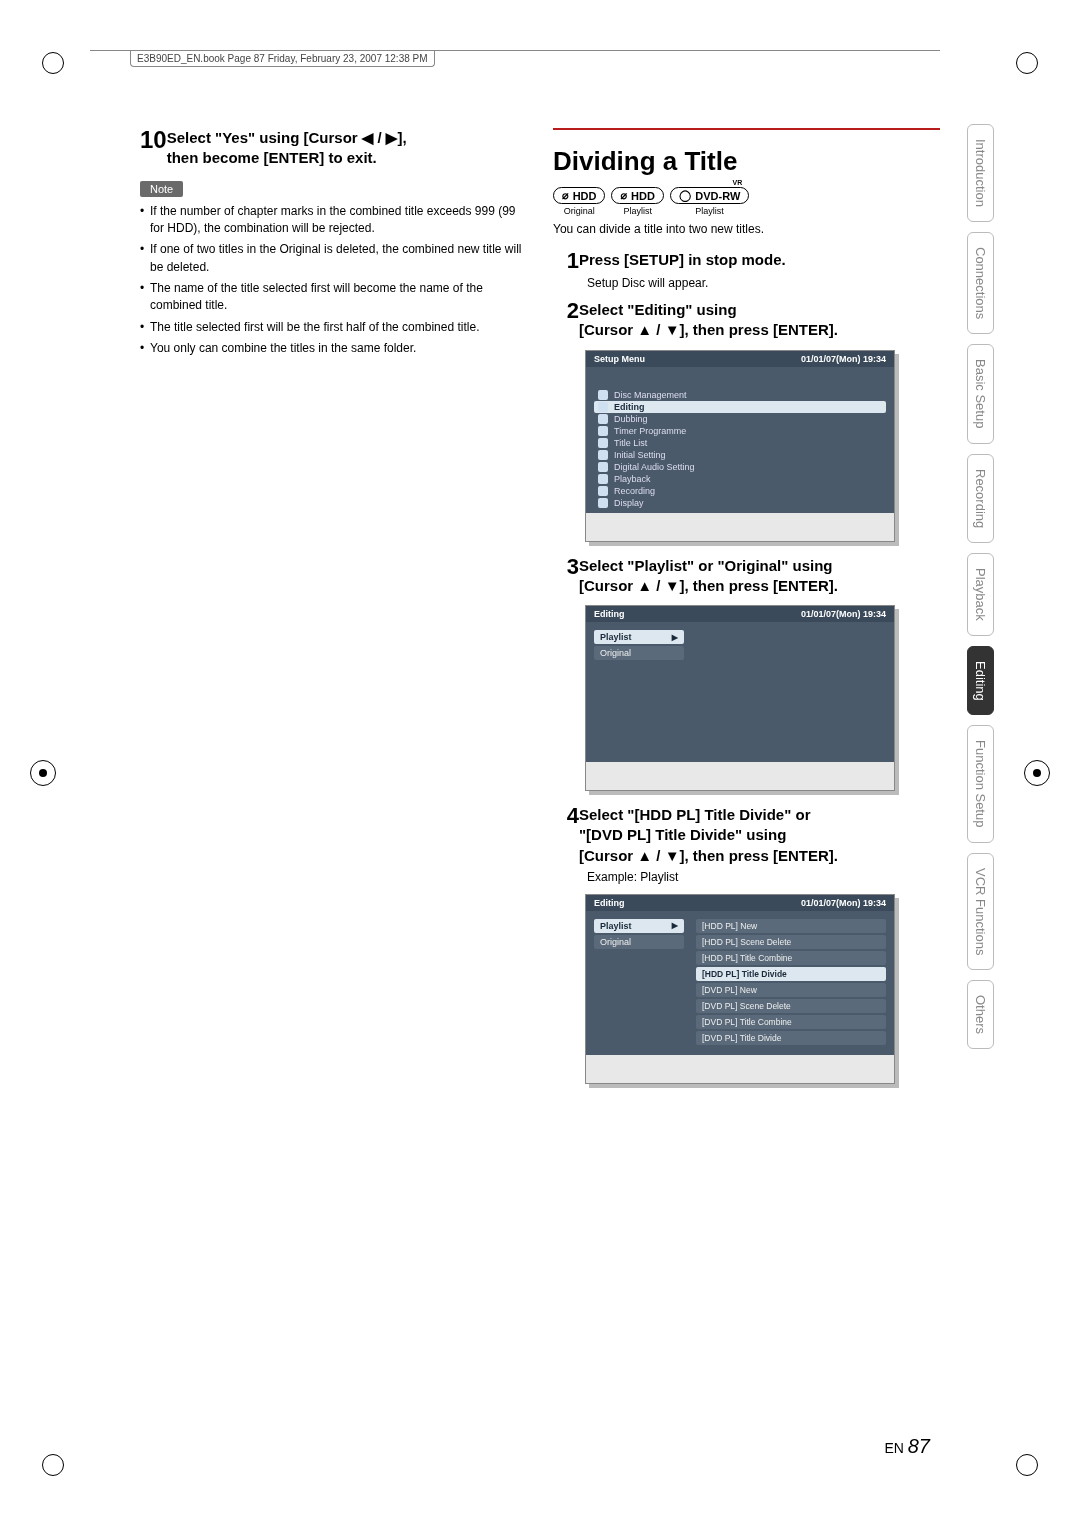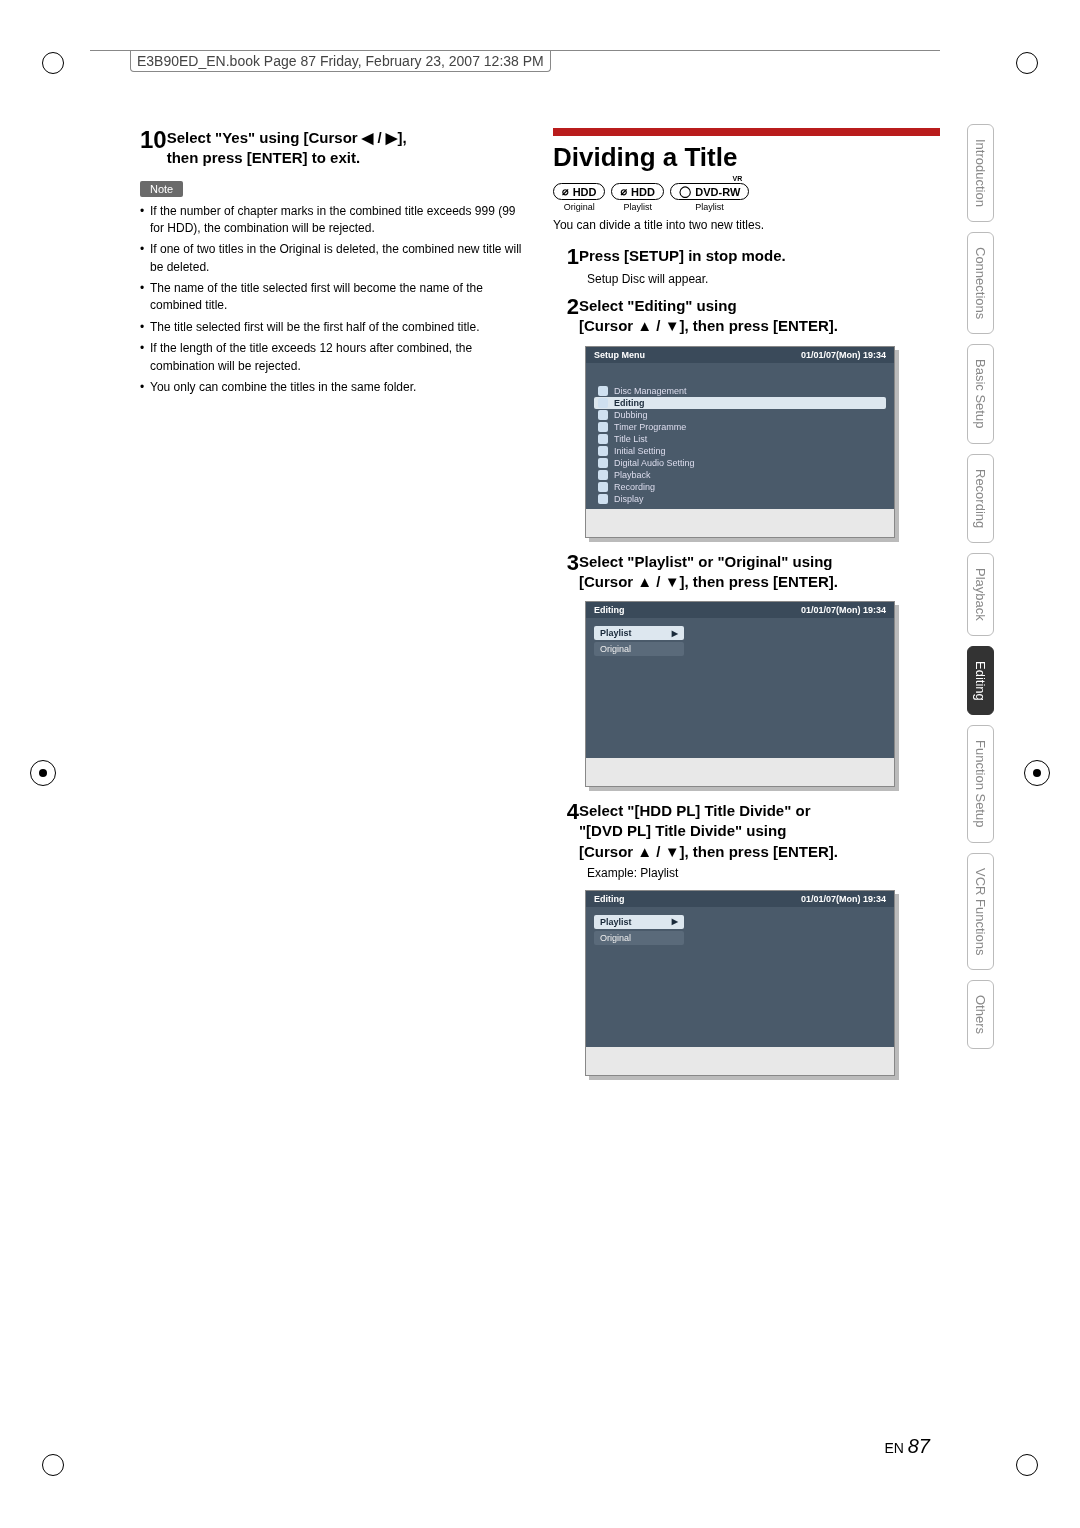--- a/index.html
+++ b/index.html
@@ -12,21 +12,21 @@
     color: #000;
   }
   .crop-circle { width: 22px; height: 22px; border: 1px solid #000; border-radius: 50%; position: absolute; }
   .page-container {
     position: absolute;
     left: 90px; right: 140px; top: 50px; bottom: 60px;
   }
   .header-bar {
     position: absolute;
     left: 0; top: 0; width: 100%; height: 22px;
-    font-size: 14px; color: #444;
+    font-size: 10px; color: #444;
     border-top: 1px solid #888;
   }
   .header-bar .hdr-inner {
     display: inline-block; border: 1px solid #888; border-top: none;
     padding: 2px 6px; margin-left: 40px; border-radius: 0 0 4px 4px;
   }
   .content {
     position: absolute;
     top: 78px; left: 50px; right: 0; bottom: 40px;
     display: flex; gap: 26px;
@@ -41,21 +41,21 @@
   .sub-text { font-size: 12px; margin-left: 34px; margin-top: 4px; margin-bottom: 10px; }
   .note-pill {
     display: inline-block; background: #6a6a6a; color: #fff;
     font-size: 11px; padding: 2px 10px; border-radius: 2px; margin: 8px 0 6px 0;
   }
   .bullets { font-size: 12px; line-height: 1.45; }
   .bullets li { list-style: none; position: relative; padding-left: 10px; margin-bottom: 4px; }
   .bullets li::before { content: "•"; position: absolute; left: 0; }
   .h2 {
     font-size: 26px; font-weight: bold; margin-bottom: 10px;
-    border-top: 8px solid #b91c1c; padding-top: 6px;
+    border-top: 2px solid #b91c1c; padding-top: 16px;
   }
   .badge-row { display: flex; gap: 6px; align-items: flex-start; margin-bottom: 4px; }
   .badge-col { display: flex; flex-direction: column; align-items: center; font-size: 10px; }
   .badge { border: 1.5px solid #000; border-radius: 10px; padding: 1px 8px; font-size: 11px; font-weight: bold; display: flex; align-items: center; gap: 4px; }
   .badge-sub { font-size: 9px; margin-top: 2px; }
   .desc { font-size: 12px; margin: 6px 0 14px 0; }
   .screenshot {
     width: 310px; margin-left: 32px; margin-top: 9px; margin-bottom: 14px;
     border: 1px solid #888; box-shadow: 4px 4px 0 #bbb; background: #84cc16;
     font-size: 9px;
@@ -113,30 +113,29 @@
     <span class="hdr-inner">E3B90ED_EN.book  Page 87  Friday, February 23, 2007  12:38 PM</span>
   </div>
 
   <div class="content">
 
     <div class="col col-left">
       <div class="step-line">
         <div class="step-num">10</div>
         <div>
           <div class="step-text">Select "Yes" using [Cursor ◀ / ▶],</div>
-          <div class="step-text">then press [ENTER] to exit.</div>
+          <div class="step-text">then become [ENTER] to exit.</div>
         </div>
       </div>
       <div class="note-pill">Note</div>
       <ul class="bullets">
         <li>If the number of chapter marks in the combined title exceeds 999 (99 for HDD), the combination will be rejected.</li>
         <li>If one of two titles in the Original is deleted, the combined new title will be deleted.</li>
         <li>The name of the title selected first will become the name of the combined title.</li>
         <li>The title selected first will be the first half of the combined title.</li>
-        <li>If the length of the title exceeds 12 hours after combined, the combination will be rejected.</li>
         <li>You only can combine the titles in the same folder.</li>
       </ul>
     </div>
 
     <div class="col col-right">
       <div class="h2">Dividing a Title</div>
 
       <div class="badge-row">
         <div class="badge-col">
           <div class="badge">
@@ -260,20 +259,30 @@
       <div class="sub-text">Example: Playlist</div>
       <div class="screenshot">
         <div class="shot-title">
           <span>Editing</span>
           <span>01/01/07(Mon)   19:34</span>
         </div>
         <div class="shot-body2">
           <div class="left-list" id="shot3-left">
               <div class="li sel">Playlist<span class="tri">▶</span></div>
               <div class="li">Original</div>
+            </div>
+          <div class="sub-list" id="shot3-sub">
+              <div class="sli">[HDD PL] New</div>
+              <div class="sli">[HDD PL] Scene Delete</div>
+              <div class="sli">[HDD PL] Title Combine</div>
+              <div class="sli sel">[HDD PL] Title Divide</div>
+              <div class="sli">[DVD PL] New</div>
+              <div class="sli">[DVD PL] Scene Delete</div>
+              <div class="sli">[DVD PL] Title Combine</div>
+              <div class="sli">[DVD PL] Title Divide</div>
             </div>
         </div>
         <div class="shot-status"></div>
       </div>
 
     </div>
   </div>
 </div>
 
 <div class="side-tabs" id="side-tabs">

